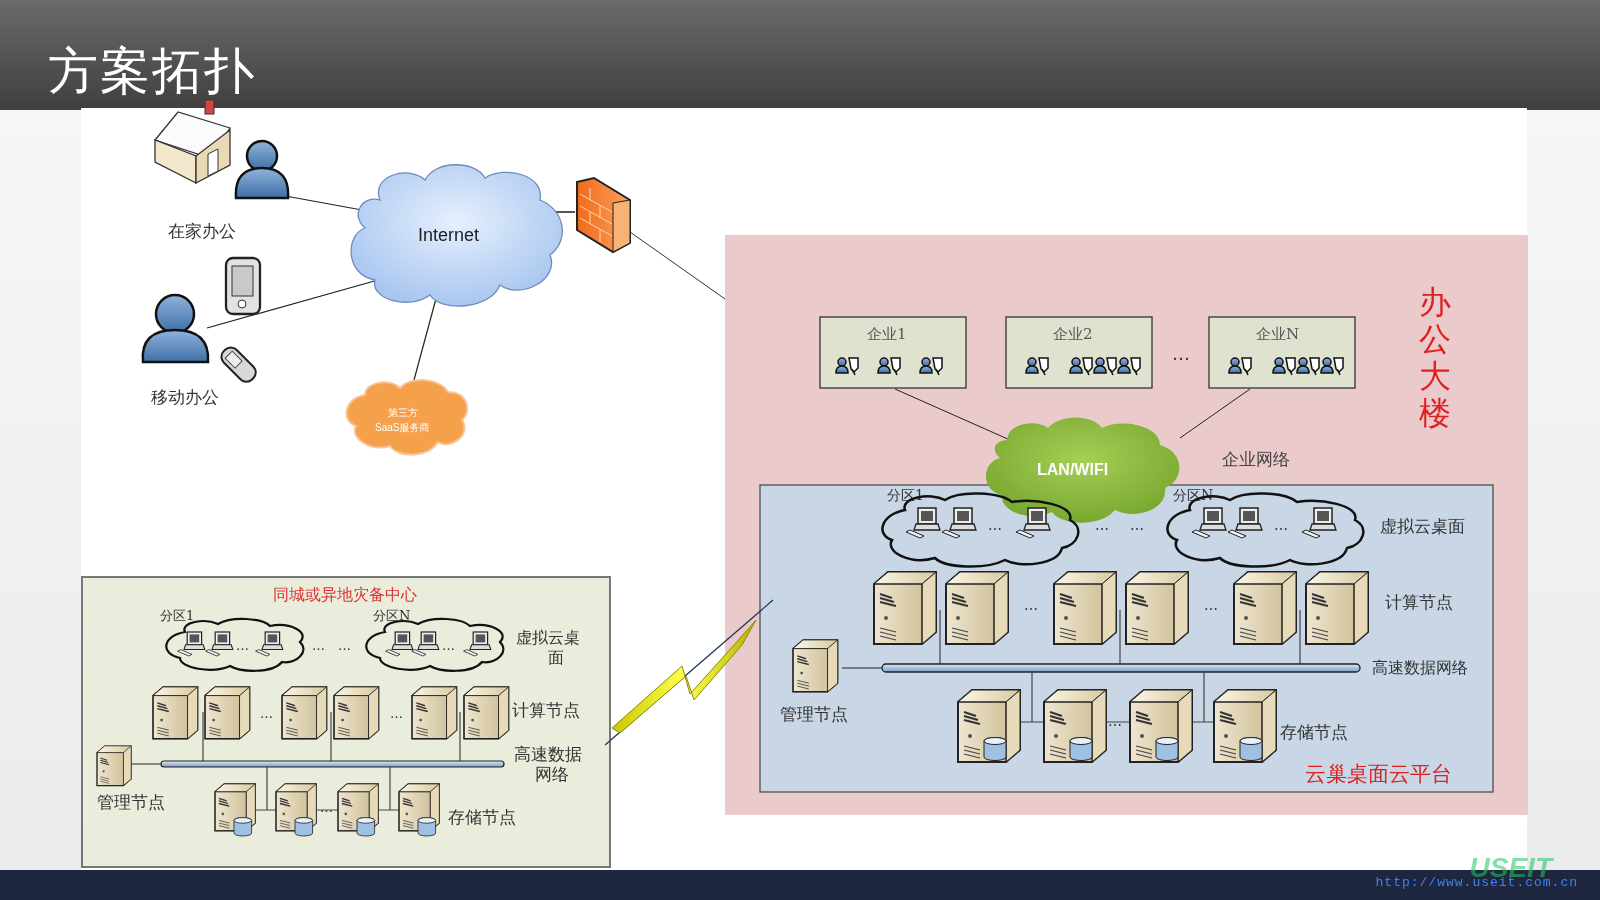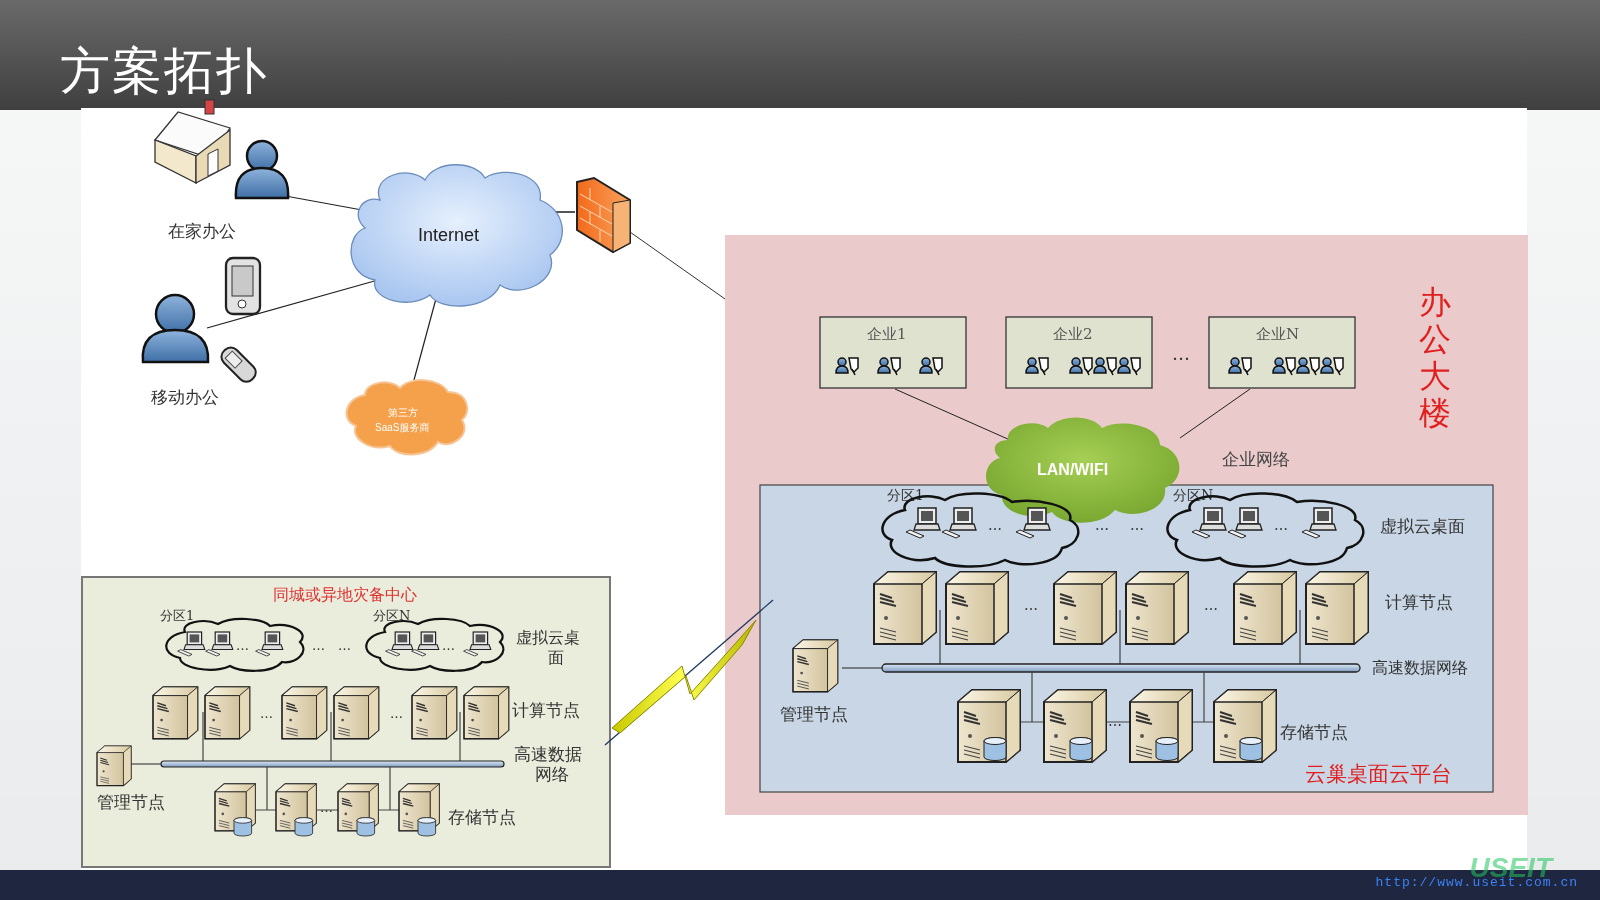--- a/index.html
+++ b/index.html
@@ -1,18 +1,18 @@
 <!DOCTYPE html>
 <html><head>
 <meta charset="utf-8">
 <style>
   html,body{margin:0;padding:0;}
   body{width:1600px;height:900px;position:relative;overflow:hidden;background:linear-gradient(#f7f8f8,#e9ebec);font-family:"DejaVu Sans","Liberation Sans",sans-serif;}
   .header{position:absolute;left:0;top:0;width:1600px;height:110px;background:linear-gradient(#6a6a6a,#3f3f3f);}
-  .title{position:absolute;left:60px;top:38px;font-size:50px;color:#fff;letter-spacing:2px;font-family:"DejaVu Sans",sans-serif;}
+  .title{position:absolute;left:48px;top:38px;font-size:50px;color:#fff;letter-spacing:2px;font-family:"DejaVu Sans",sans-serif;}
   .logo{position:absolute;left:1380px;top:58px;font-size:40px;color:#fff;font-weight:bold;font-style:italic;letter-spacing:-2px;font-family:"Liberation Sans",sans-serif;}
   .logo .cn{font-style:normal;letter-spacing:0;}
   .canvas{position:absolute;left:81px;top:108px;width:1446px;height:762px;background:#fff;}
   .footer{position:absolute;left:0;top:870px;width:1600px;height:30px;background:#1e2640;}
   .footer-url{position:absolute;right:22px;top:5px;color:#3b82f6;font-size:13px;font-family:"Liberation Mono",monospace;letter-spacing:1px;}
   .footer-brand{position:absolute;right:48px;top:-18px;color:#22c55e;font-size:28px;font-weight:bold;font-style:italic;opacity:.55;font-family:"Liberation Sans",sans-serif;}
   svg text{font-family:"DejaVu Serif","Liberation Serif",serif;}
   .sans{font-family:"Liberation Sans","DejaVu Sans",sans-serif !important;}
 </style>
 </head>

